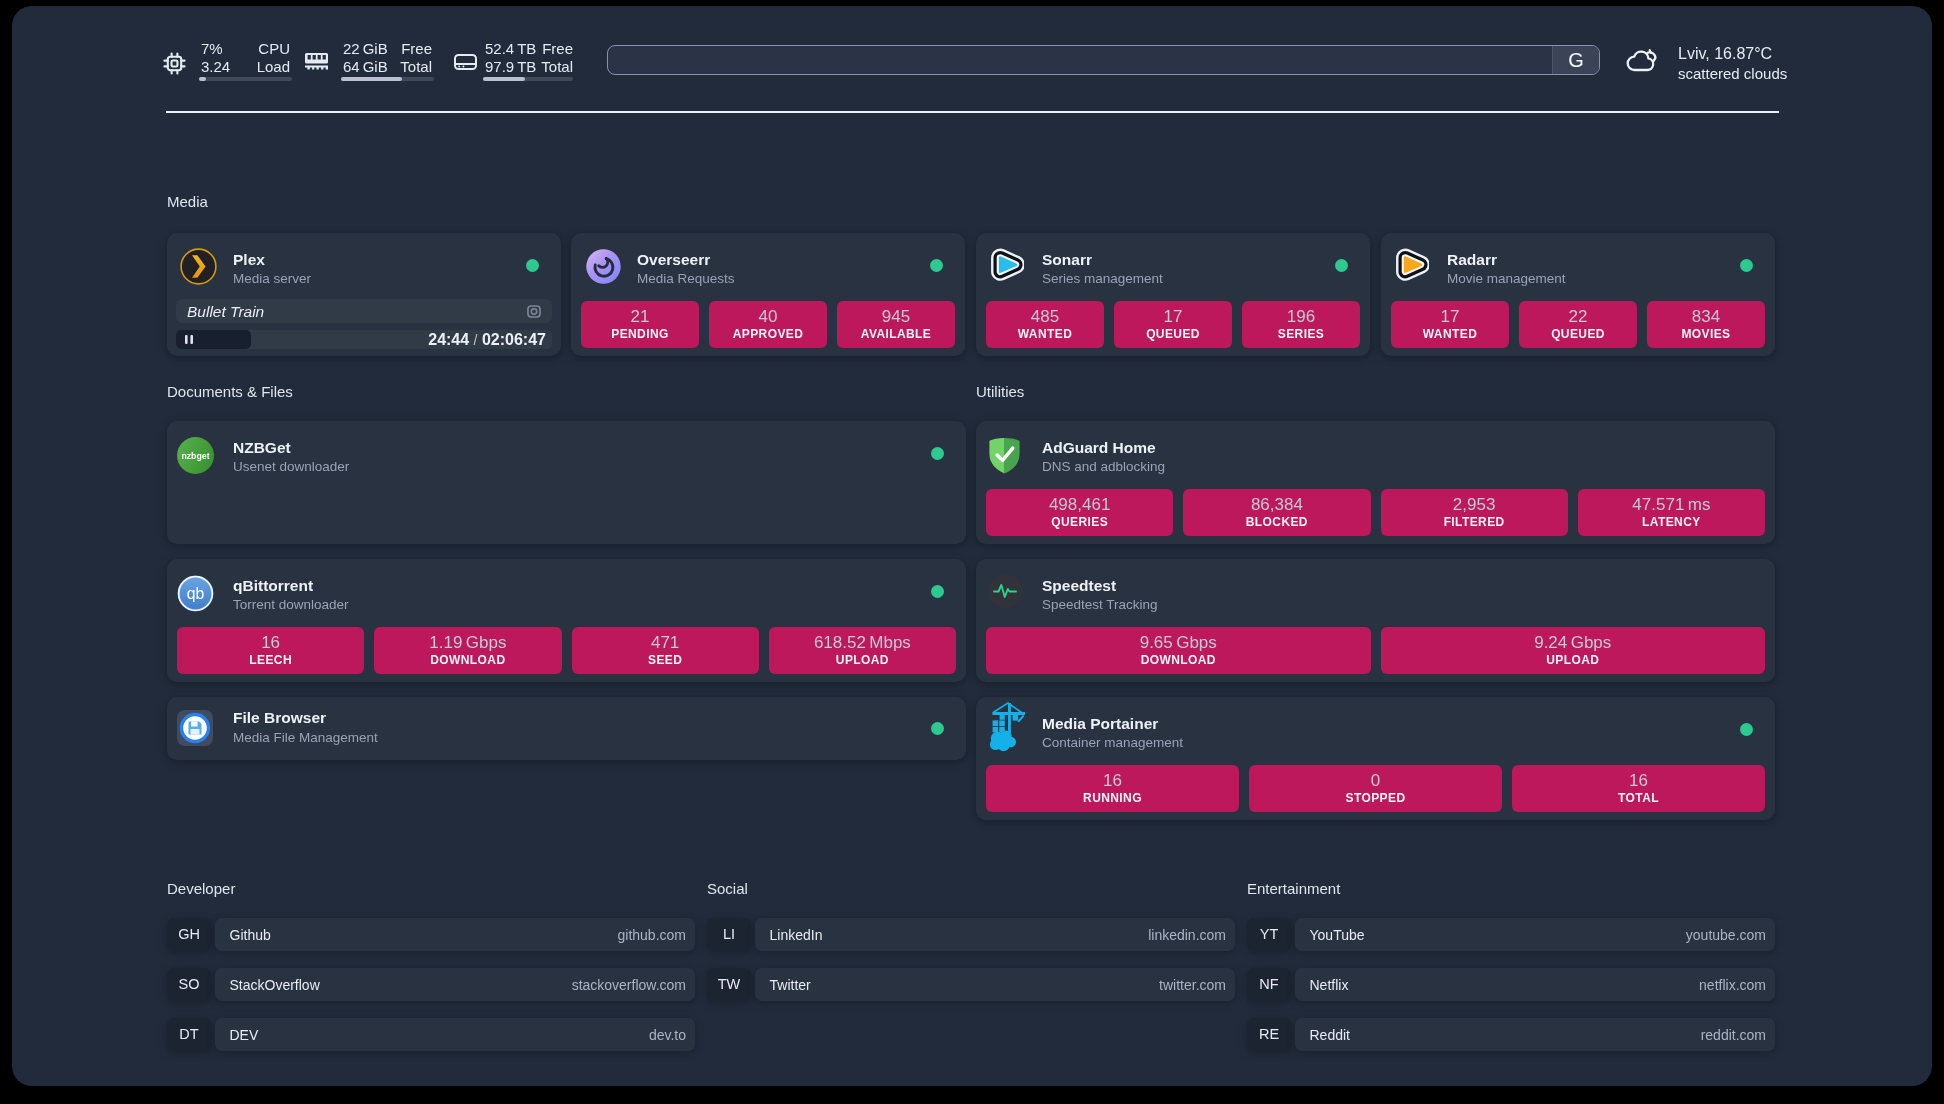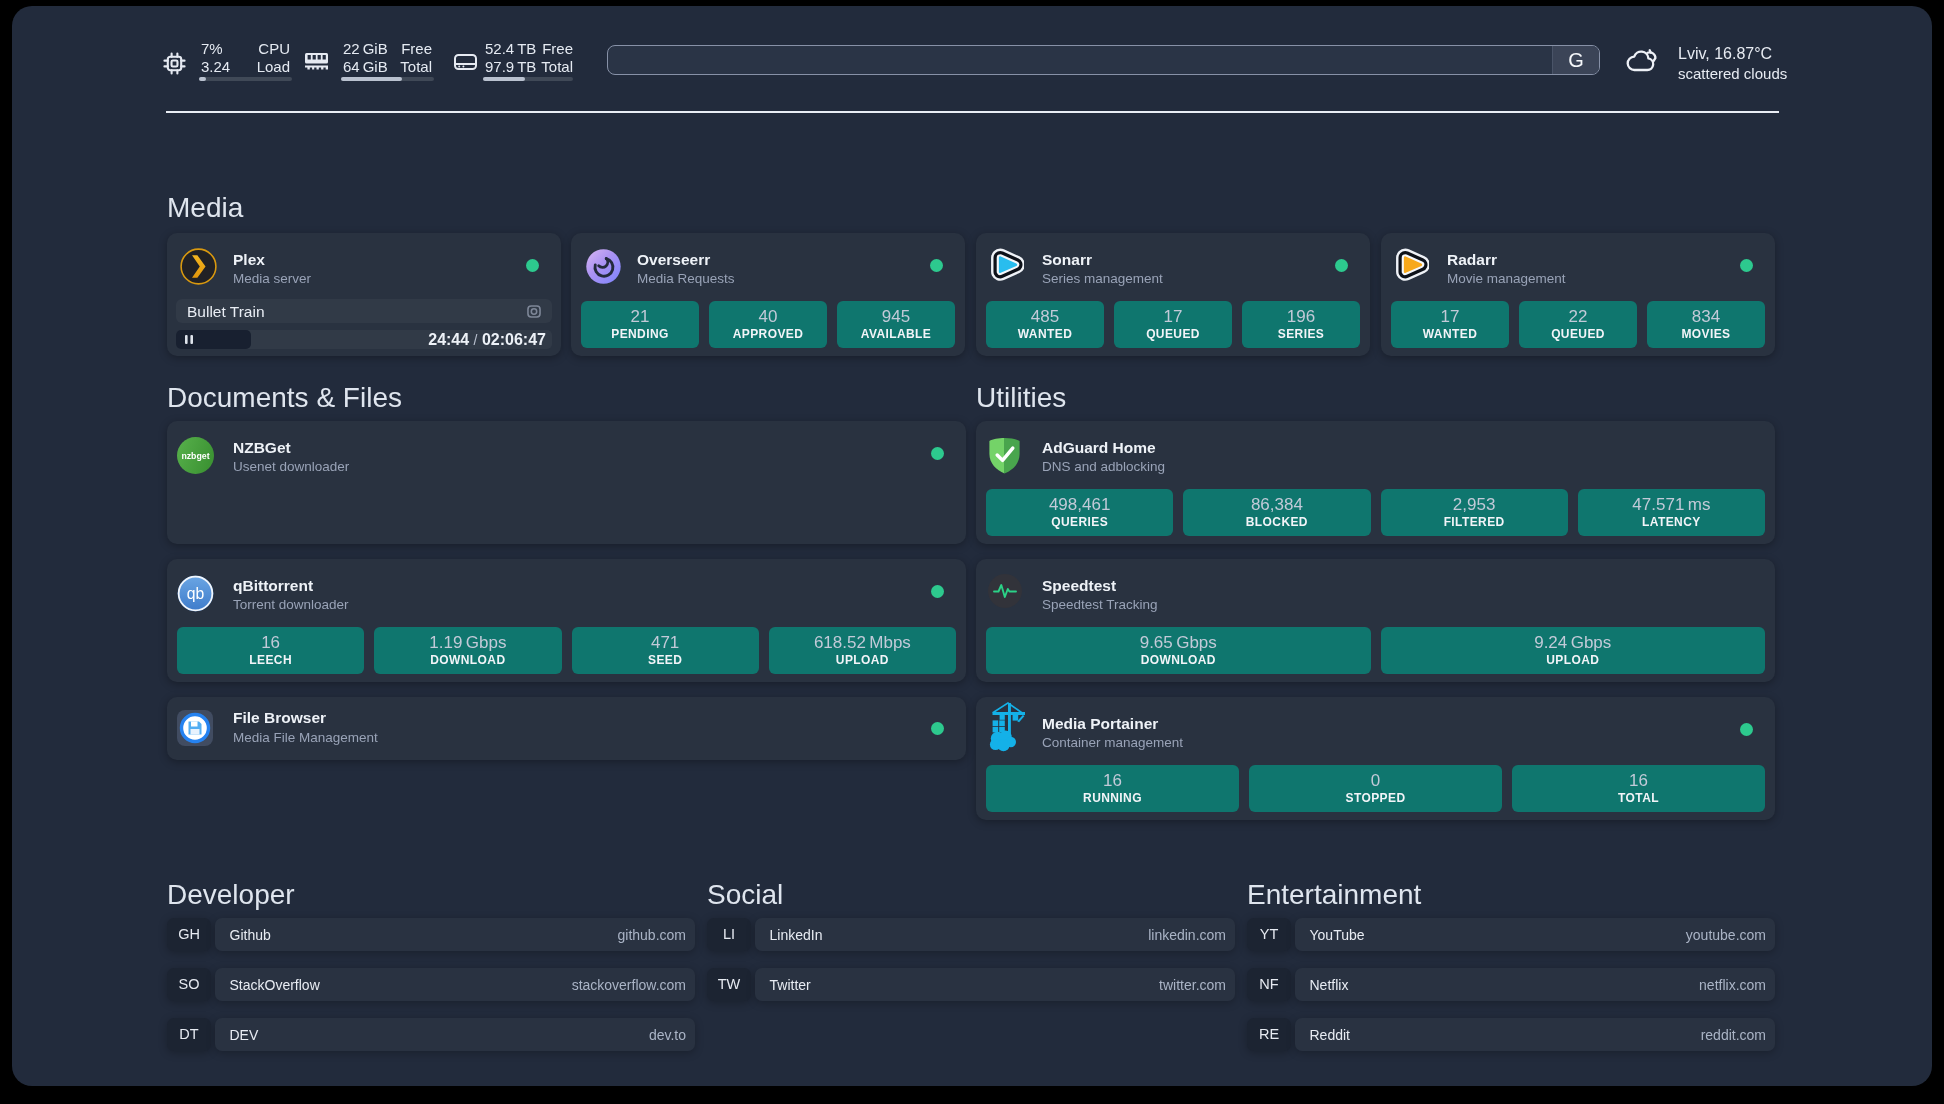--- a/index.html
+++ b/index.html
@@ -1,28 +1,28 @@
 <!DOCTYPE html>
 <html><head>
 <meta charset="utf-8">
 <style>
   * { margin:0; padding:0; box-sizing:border-box; }
   html,body { width:1944px; height:1104px; background:#000; font-family:"Liberation Sans", sans-serif; overflow:hidden; }
   body { position:relative; }
   .frame { position:absolute; left:12px; top:6px; width:1920px; height:1080px; border-radius:20px; background:#222b3c; }
   .abs { position:absolute; }
   .hr { position:absolute; left:166px; top:110.5px; width:1613px; height:2px; background:#e9edf4; }
-  .sect { position:absolute; font-size:28px; color:#dfe5ee; font-weight:500; line-height:1; }
+  .sect { position:absolute; font-size:15px; color:#dfe5ee; font-weight:500; line-height:1; }
   .card { position:absolute; background:#293240; border-radius:10px; box-shadow:0 2px 8px rgba(0,0,0,0.3); }
   .ic { position:absolute; left:10px; top:16px; }
   .ttl { position:absolute; left:66px; top:19px; font-size:15.5px; font-weight:600; color:#eef2f7; line-height:1; }
   .sub { position:absolute; left:66px; top:39px; font-size:13.5px; color:#99a3b7; line-height:1; }
   .dot { position:absolute; width:13px; height:13px; border-radius:50%; background:#2dc98e; top:26px; }
   .stats { position:absolute; left:10px; right:10px; top:68px; height:47px; display:flex; gap:10px; }
-  .sb { flex:1; background:#0f766e; border-radius:6px; text-align:center; padding-top:7px; }
+  .sb { flex:1; background:#be185d; border-radius:6px; text-align:center; padding-top:7px; }
   .sn { font-size:17px; color:#c2cad8; line-height:1; }
   .sl { font-size:12px; font-weight:700; color:#f2f4f8; letter-spacing:0.4px; margin-top:3px; line-height:1; }
   .bm { position:absolute; width:528px; height:33px; display:flex; align-items:center; }
   .bm { gap:3.5px; }
   .ab { width:44px; height:33px; background:#1c2432; border-radius:7px; text-align:center; line-height:33px; font-size:14.5px; font-weight:400; color:#e6eaf1; box-shadow:0 2px 8px rgba(0,0,0,0.25); }
   .bx { width:480.5px; height:33px; background:#293241; border-radius:7px; display:flex; align-items:center; justify-content:space-between; padding:0 9px 0 15px; box-shadow:0 2px 8px rgba(0,0,0,0.25);gap:18px; }
   .bn { font-size:14px; color:#e8ecf3; }
   .bu { font-size:14px; color:#aab4c6; }
   .rv { position:absolute; display:flex; justify-content:space-between; font-size:15px; line-height:18px; color:#e5eaf2; top:40px; width:89px; }
   .rv .c2 { text-align:right; }
@@ -106,21 +106,21 @@
           <stop offset="1" stop-color="#e2970c"></stop>
         </linearGradient>
       </defs>
     <circle cx="20" cy="20" r="18.8" fill="#212125" stroke="#d9990f" stroke-width="1.7"></circle>
     <path d="M13 7.8h5.8L27.6 20l-8.8 12.2H13L21.4 20Z" fill="url(#plxg)"></path>
   </svg>
   <div class="ttl">Plex</div>
     <div class="sub">Media server</div>
   <div class="dot" style="right:22px"></div>
   <div class="abs" style="left:9px;top:66px;width:376px;height:24px;background:rgba(255,255,255,0.04);border-radius:6px;">
-    <div class="abs" style="left:11px;top:4px;font-size:15.5px;color:#e9edf4;">Bullet Train</div>
+    <div class="abs" style="left:11px;top:4px;font-size:15.5px;color:#e9edf4;font-style:italic;">Bullet Train</div>
     <svg class="abs" style="right:11px;top:5.5px" width="14" height="13" viewBox="0 0 15 14" fill="none" stroke="#7e8798" stroke-width="1.7">
       <rect x="1" y="1" width="13" height="12" rx="3.5"></rect>
       <circle cx="7.5" cy="7" r="2.9"></circle>
     </svg>
   </div>
   <div class="abs" style="left:9px;top:97px;width:376px;height:19px;background:rgba(255,255,255,0.04);border-radius:5px;">
     <div class="abs" style="left:0;top:0;width:75px;height:19px;background:#182030;border-radius:5px;">
       <svg class="abs" style="left:9px;top:5px" width="8" height="9" viewBox="0 0 8 9" fill="#dfe4ec">
           <rect width="2.6" height="9" rx="1"></rect>
           <rect x="5.4" width="2.6" height="9" rx="1"></rect>

